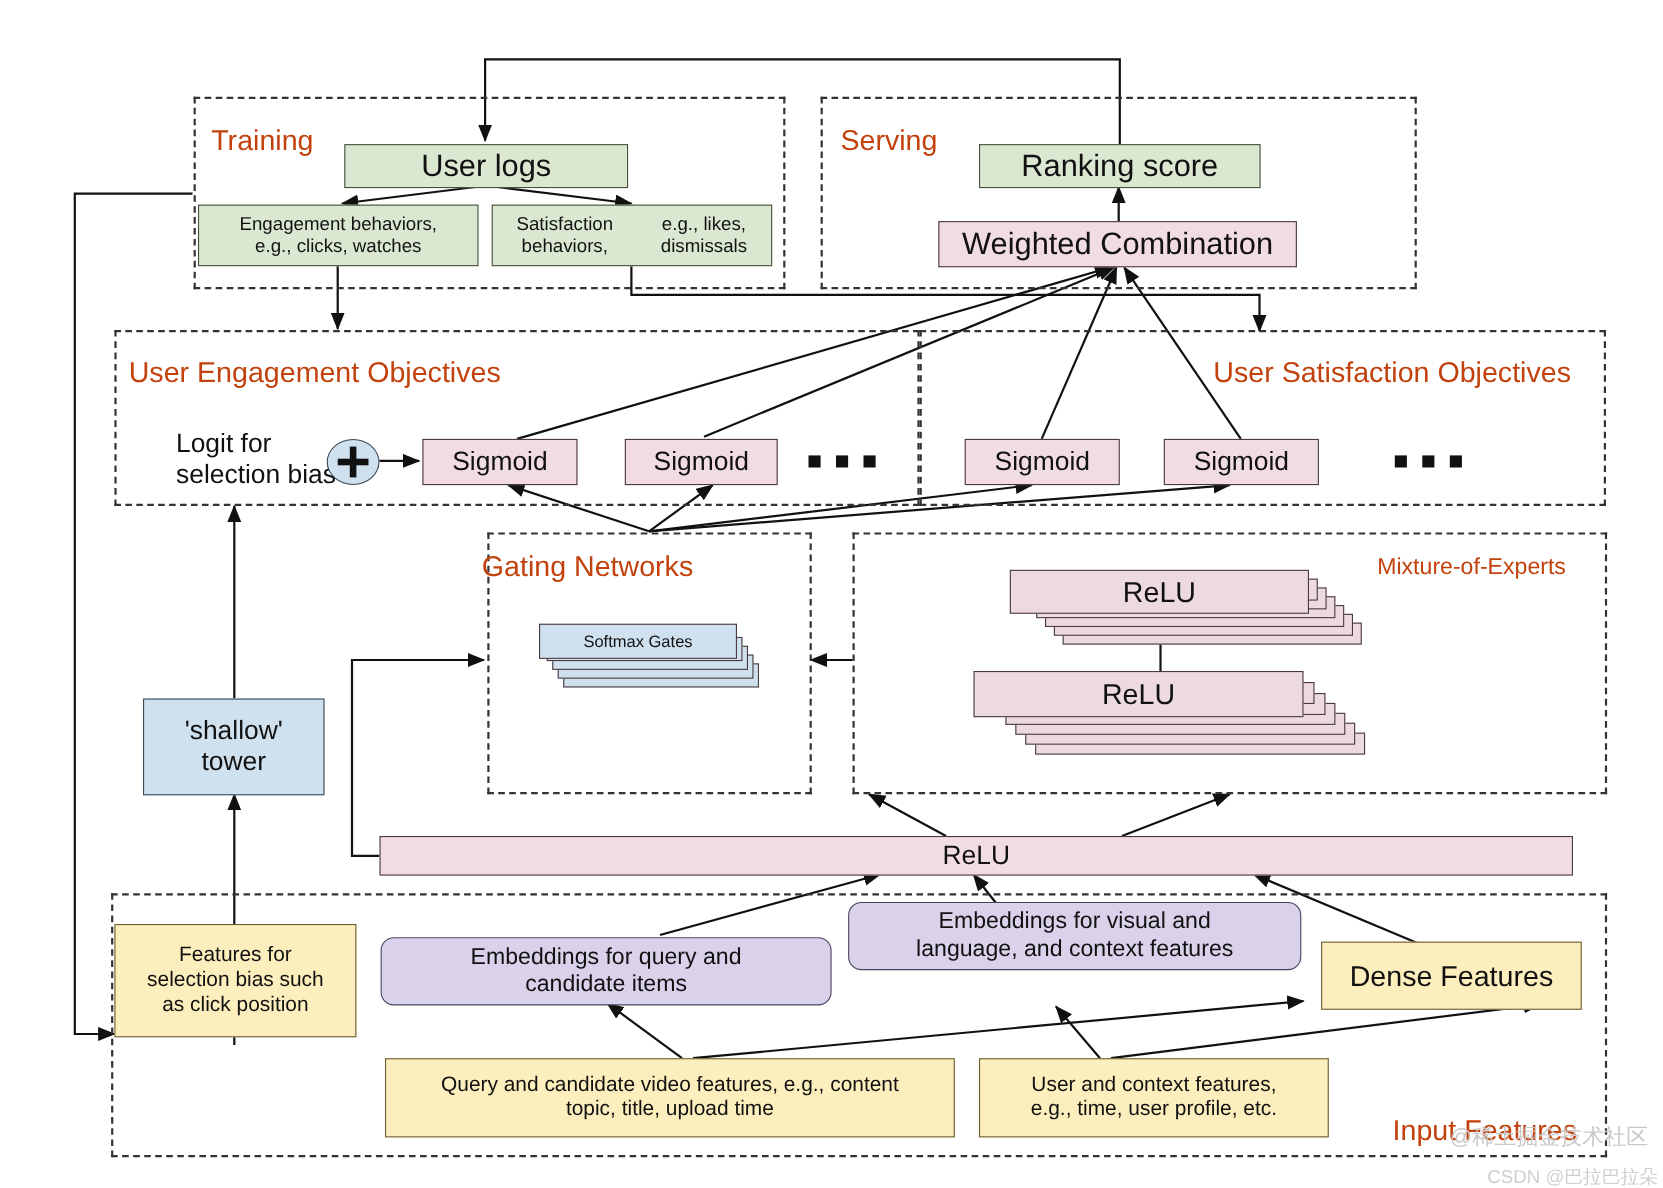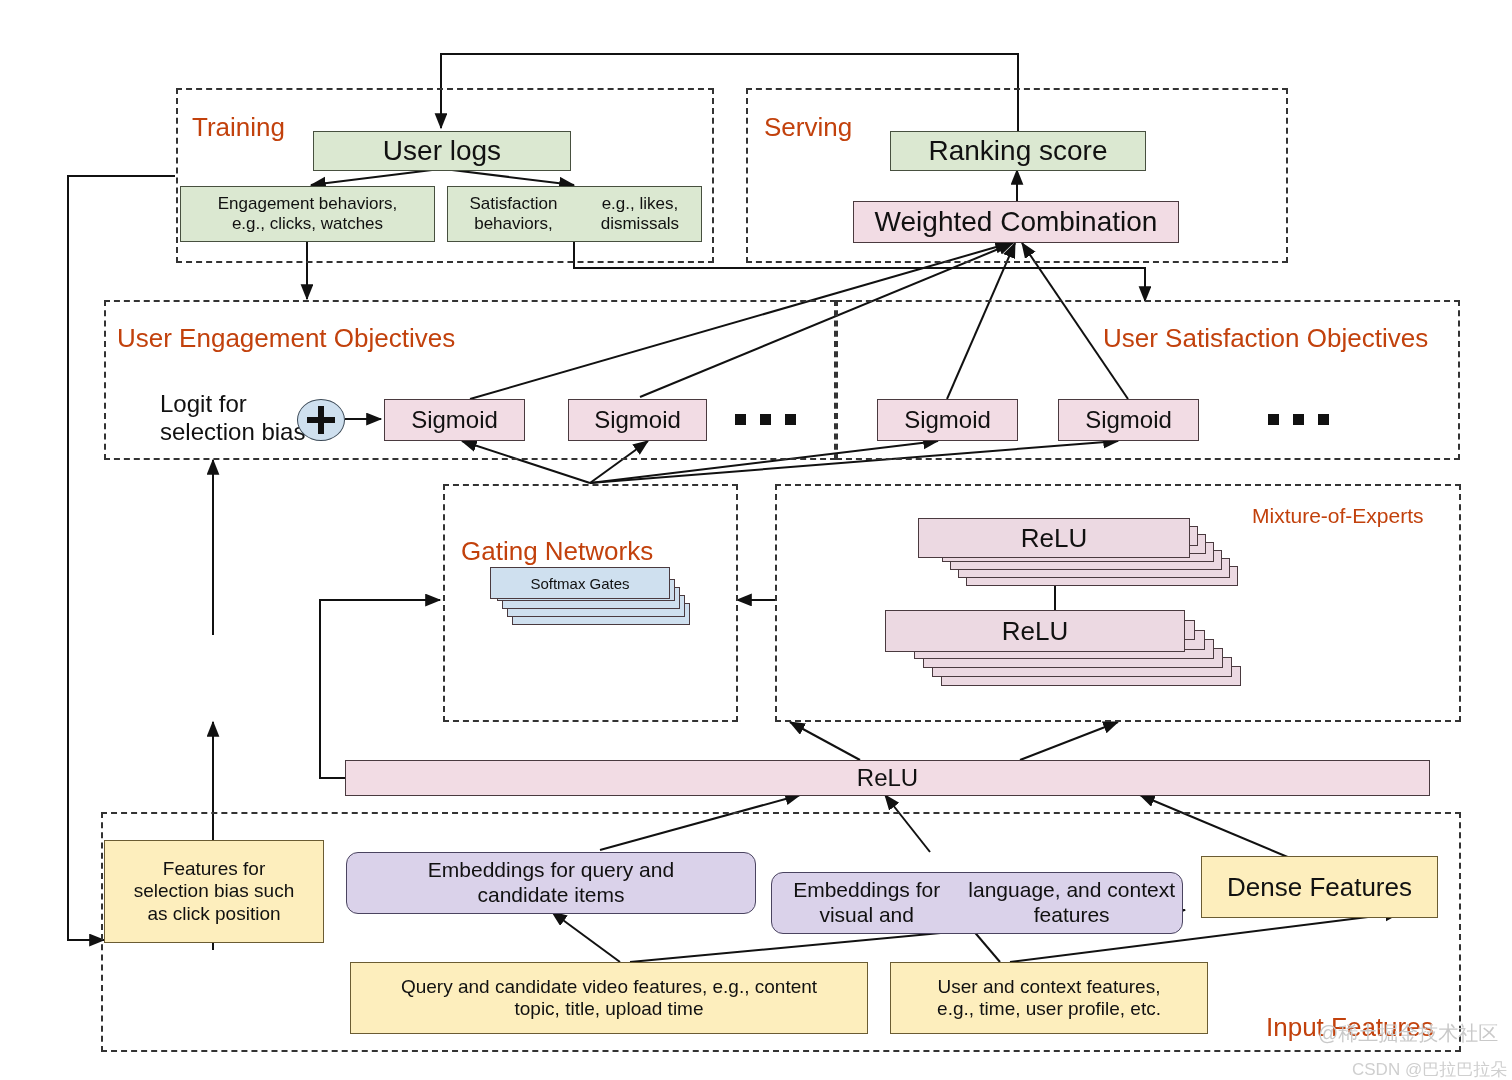--- a/index.html
+++ b/index.html
@@ -152,21 +152,21 @@
 
   <div class="node pink t24" style="left:877px;top:399px;width:141px;height:42px;">Sigmoid</div>
   <div class="node pink t24" style="left:1058px;top:399px;width:141px;height:42px;">Sigmoid</div>
   <div class="dots" style="left:1268px;top:414px;">
     <i></i>
       <i></i>
       <i></i>
   </div>
 
   <div class="grp" style="left:443px;top:484px;width:295px;height:238px;"></div>
-  <div class="grp-label" style="left:461px;top:500px;margin-top:36px;">Gating Networks</div>
+  <div class="grp-label" style="left:438px;top:500px;">Gating Networks</div>
 
   <div class="stack" style="left:490px;top:567px;width:215px;height:60px;">
     <div class="layer" style="left:22px;top:36px;width:178px;height:22px;background:#cfe0ef;"></div>
     <div class="layer" style="left:17px;top:28px;width:178px;height:22px;background:#cfe0ef;"></div>
     <div class="layer" style="left:12px;top:20px;width:178px;height:22px;background:#cfe0ef;"></div>
     <div class="layer" style="left:7px;top:12px;width:178px;height:22px;background:#cfe0ef;"></div>
     <div class="layer top t15" style="left:0px;top:0px;width:180px;height:32px;background:#cfe0ef;">Softmax Gates</div>
   </div>
 
   <div class="grp" style="left:775px;top:484px;width:686px;height:238px;"></div>
@@ -185,38 +185,42 @@
   <div class="stack" style="left:885px;top:610px;width:470px;height:100px;">
     <div class="layer" style="left:56px;top:56px;width:300px;height:20px;background:#ecd9e2;"></div>
     <div class="layer" style="left:47px;top:47px;width:300px;height:20px;background:#ecd9e2;"></div>
     <div class="layer" style="left:38px;top:38px;width:300px;height:20px;background:#ecd9e2;"></div>
     <div class="layer" style="left:29px;top:29px;width:300px;height:20px;background:#ecd9e2;"></div>
     <div class="layer" style="left:20px;top:20px;width:300px;height:20px;background:#ecd9e2;"></div>
     <div class="layer" style="left:10px;top:10px;width:300px;height:20px;background:#ecd9e2;"></div>
     <div class="layer top t26" style="left:0px;top:0px;width:300px;height:42px;background:#ecd9e2;">ReLU</div>
   </div>
 
+  <div class="node blue t24" style="left:130px;top:635px;width:165px;height:88px;flex-direction:column;">
+    <span>'shallow'</span>
+    <span>tower</span>
+  </div>
 
   <div class="node pink t24" style="left:345px;top:760px;width:1085px;height:36px;">ReLU</div>
 
   <div class="grp" style="left:101px;top:812px;width:1360px;height:240px;"></div>
   <div class="grp-label" style="left:1266px;top:1012px;">Input Features</div>
 
   <div class="node yellow t19" style="left:104px;top:840px;width:220px;height:103px;flex-direction:column;">
     <span>Features for</span>
     <span>selection bias such</span>
     <span>as click position</span>
   </div>
 
   <div class="node purple t21" style="left:346px;top:852px;width:410px;height:62px;flex-direction:column;">
     <span>Embeddings for query and</span>
     <span>candidate items</span>
   </div>
 
-  <div class="node purple t21" style="left:771px;top:872px;width:412px;height:62px;flex-direction:row;">
+  <div class="node purple t21" style="left:771px;top:820px;width:412px;height:62px;flex-direction:column;">
     <span>Embeddings for visual and</span>
     <span>language, and context features</span>
   </div>
 
   <div class="node yellow t26" style="left:1201px;top:856px;width:237px;height:62px;">Dense Features</div>
 
   <div class="node yellow t19" style="left:350px;top:962px;width:518px;height:72px;flex-direction:column;">
     <span>Query and candidate video features, e.g., content</span>
     <span>topic, title, upload time</span>
   </div>

